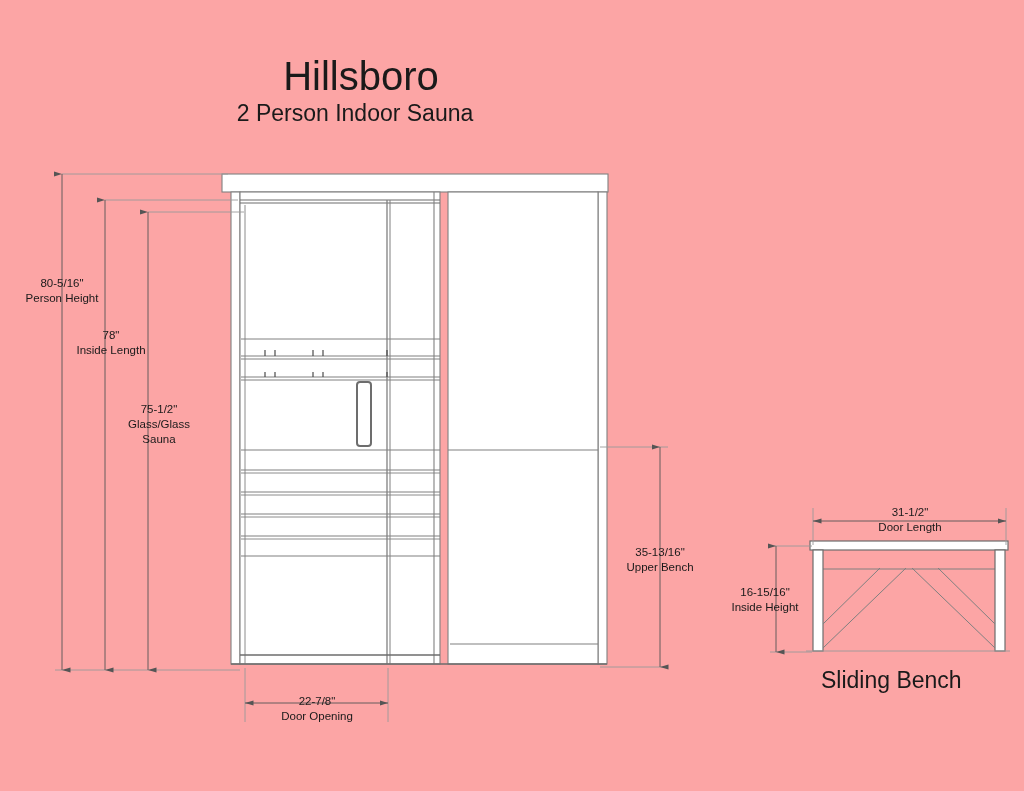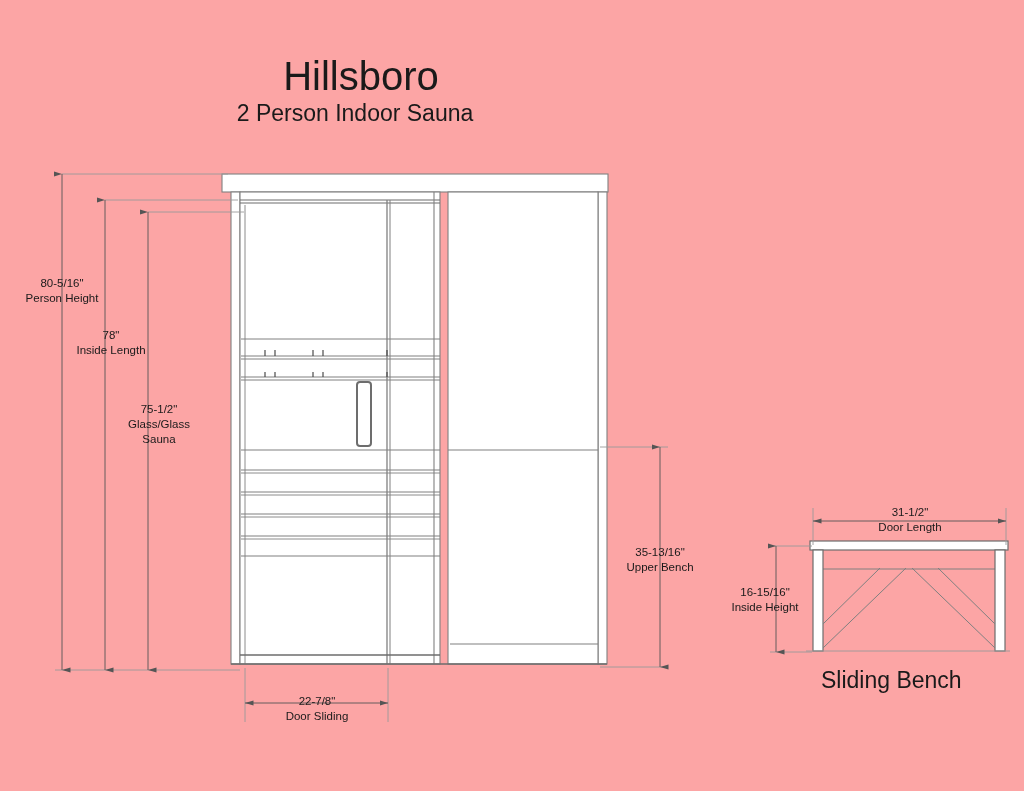--- a/index.html
+++ b/index.html
@@ -249,21 +249,21 @@
     <span>Sauna</span>
   </div>
 
   <div class="dim-label" style="left:612px; top:545px; width:96px;">
     <span>35-13/16"</span>
     <span>Upper Bench</span>
   </div>
 
   <div class="dim-label" style="left:255px; top:694px; width:124px;">
     <span>22-7/8"</span>
-    <span>Door Sliding</span>
+    <span>Door Opening</span>
   </div>
 
   <div class="dim-label" style="left:854px; top:505px; width:112px;">
     <span>31-1/2"</span>
     <span>Door Length</span>
   </div>
 
   <div class="dim-label" style="left:716px; top:585px; width:98px;">
     <span>16-15/16"</span>
     <span>Inside Height</span>

